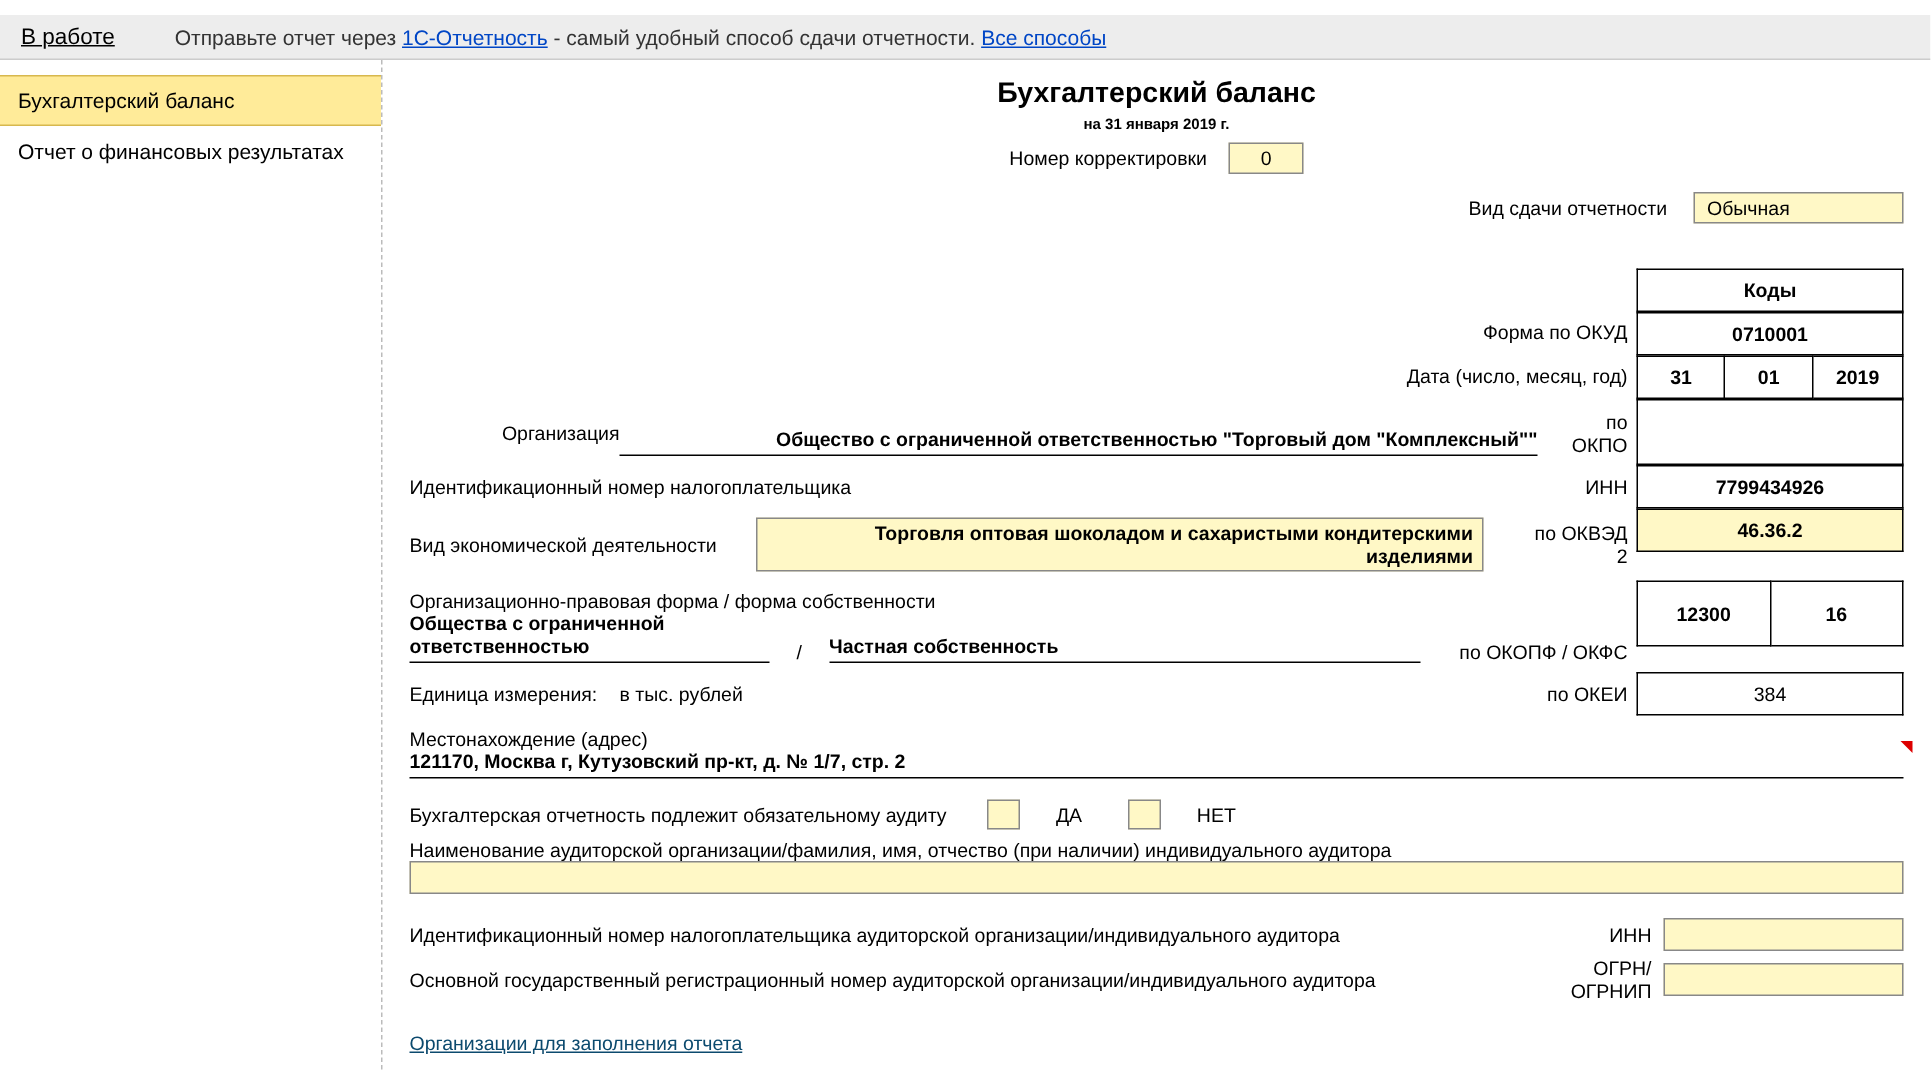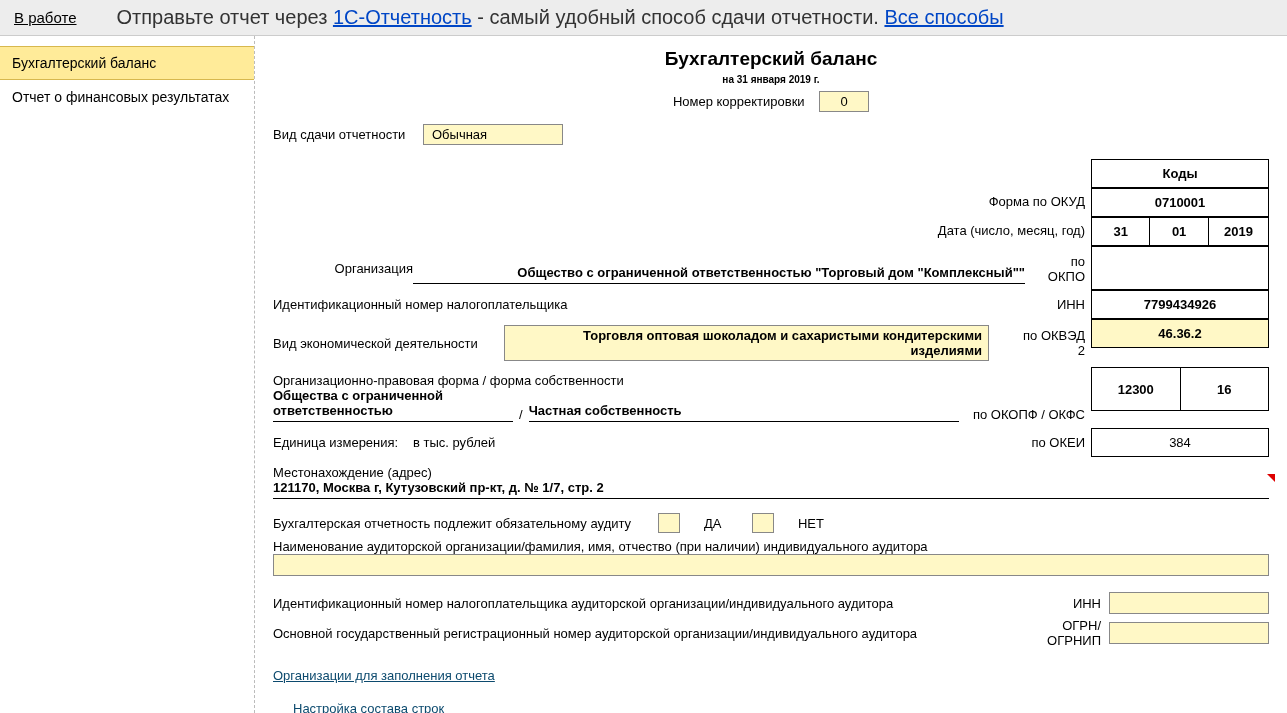--- a/index.html
+++ b/index.html
@@ -10,26 +10,27 @@
     background: #fff;
     color: #000;
   }
   .topbar {
     background: #ededed;
     border-bottom: 1px solid #ccc;
     padding: 6px 14px;
     display: flex;
     align-items: center;
     gap: 40px;
+    margin-top: 10px;
   }
   .status-link {
     text-decoration: underline;
     font-size: 15px;
   }
-  .promo { color: #333; font-size: 20px; }
+  .promo { color: #333; font-size: 14px; }
   .promo a { color: #0046c6; text-decoration: underline; }
   .main {
     display: flex;
   }
   .sidebar {
     width: 254px;
     padding-top: 10px;
   }
   .sidebar-item {
     padding: 8px 12px;
@@ -147,21 +148,21 @@
 
   <div class="content">
     <h1>Бухгалтерский баланс</h1>
     <div class="subtitle">на 31 января 2019 г.</div>
     <div class="center-row">
       <span>Номер корректировки</span>
       &nbsp;&nbsp;
       <span class="yellow-field">0</span>
     </div>
 
-    <div class="field-row" style="margin-bottom:14px;">
+    <div class="field-row" style="margin-bottom:30px;justify-content:flex-end;">
       <span class="field-label">Вид сдачи отчетности</span>
       <span class="yellow-field wide">Обычная</span>
     </div>
 
     <div class="codes-stack">
 
       <div class="codes-line">
         <div class="lbl"></div>
         <div class="cells">
             <table class="codes-table">
@@ -248,21 +249,21 @@
                   <td class="okved-cell">46.36.2</td>
                 </tr>
               </tbody>
             </table>
           </div>
       </div>
 
       <div class="codes-line">
         <div class="lbl" style="display:flex;flex-direction:column;text-align:left;">
           <span class="org-sub">Организационно-правовая форма / форма собственности</span>
-          <div style="display:flex;align-items:flex-end;gap:6px;">
+          <div style="display:flex;align-items:flex-end;gap:18px;">
             <span class="underline" style="flex:0 0 240px">Общества с ограниченной ответственностью</span>
             <span>/</span>
             <span class="underline">Частная собственность</span>
             <span style="width:120px;text-align:right">по ОКОПФ / ОКФС</span>
           </div>
         </div>
         <div class="cells">
             <table class="codes-table" style="height:44px">
               <tbody>
                 <tr>

